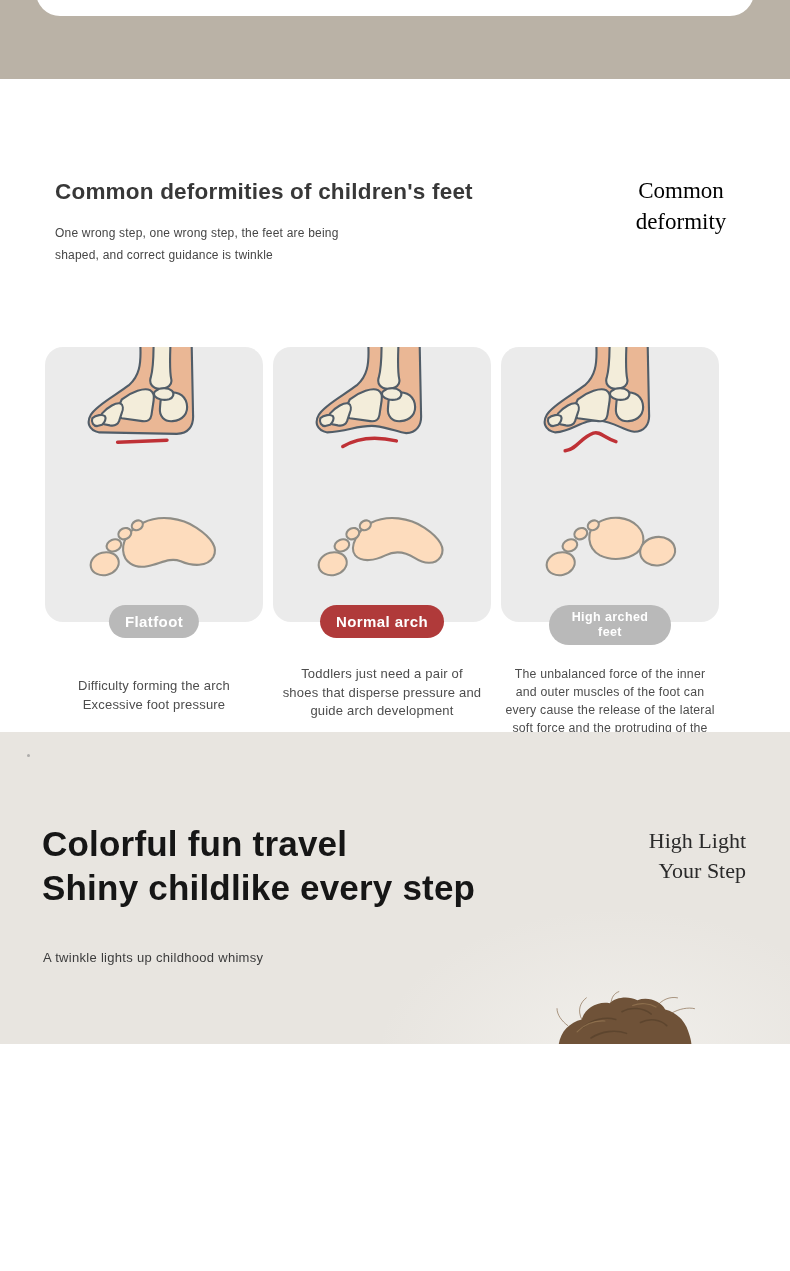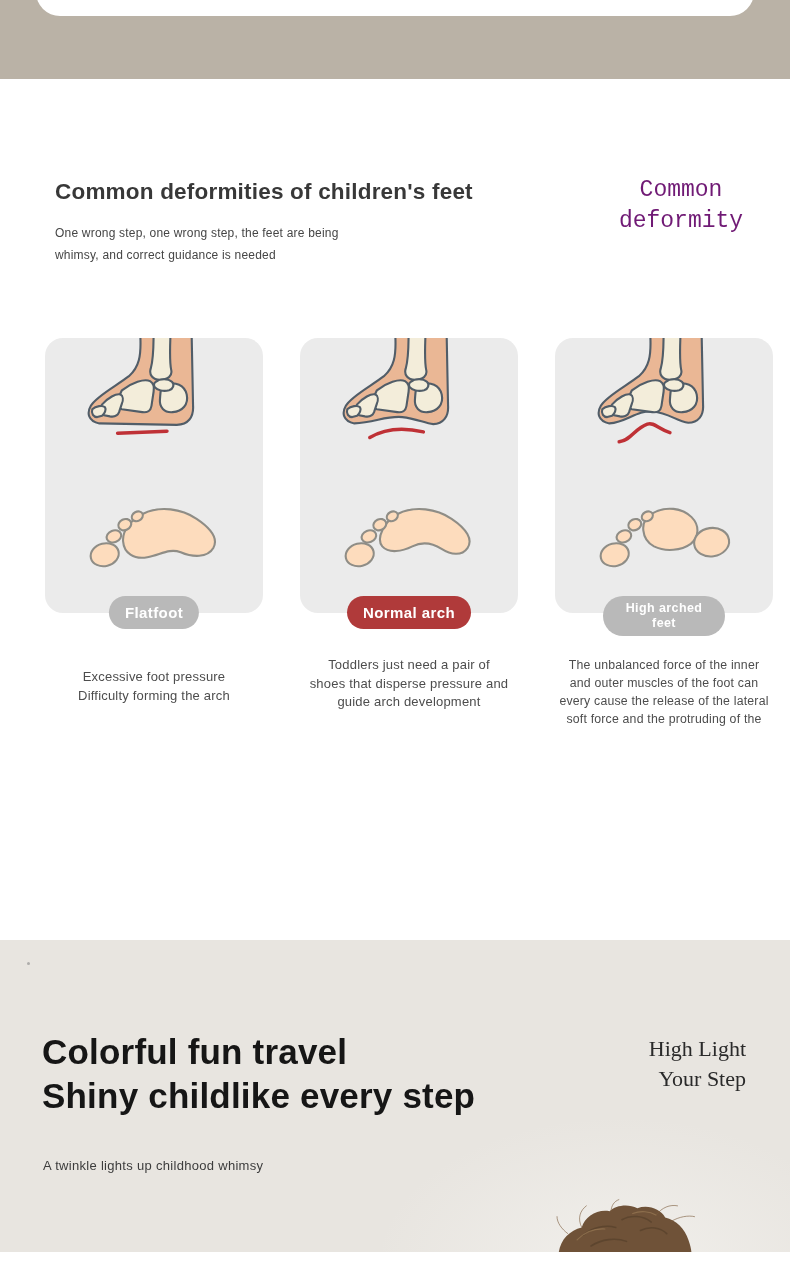--- a/index.html
+++ b/index.html
@@ -15,35 +15,35 @@
     width:790px;height:1271px;overflow:hidden;position:relative;
     font-family:"Liberation Sans","DejaVu Sans",sans-serif;background:#fff;
   }
   
   .top-banner{position:relative;height:79px;background:var(--banner-bg);}
   .top-card{
     position:absolute;left:36px;top:-12px;width:718px;height:28px;
     background:#fff;border-radius:0 0 24px 24px;
   }
   
-  .sec-deform{position:relative;height:861px;background:var(--section-bg);}
+  .sec-deform{position:relative;height:653px;background:var(--section-bg);}
   .h1{
     position:absolute;left:55px;top:100px;margin:0;
     font-size:22.5px;font-weight:700;color:var(--heading-dark);letter-spacing:.2px;
   }
   .sub{
     position:absolute;left:55px;top:143px;margin:0;
     font-size:12px;line-height:22px;color:#454545;letter-spacing:.2px;
   }
   .serif-label{
     position:absolute;top:96px;right:33px;width:152px;text-align:center;
-    font-family:Liberation Mono, monospace;
-    font-size:23px;line-height:31px;color:#701a75;
-  }
-  .cards{position:absolute;left:45px;top:259px;display:flex;gap:37px;}
+    font-family:Liberation Serif, serif;
+    font-size:23px;line-height:31px;color:#000000;
+  }
+  .cards{position:absolute;left:45px;top:268px;display:flex;gap:10px;}
   .card{position:relative;width:218px;height:470px;}
   .tile{
     position:relative;width:218px;height:275px;background:var(--tile-bg);
     border-radius:18px;overflow:hidden;
   }
   .foot{position:absolute;top:0;left:36px;width:148px;height:106px;overflow:visible;}
   .footprint{position:absolute;top:153px;left:38px;width:142px;height:84px;}
   .skin{fill:var(--skin);stroke:var(--outline);stroke-width:3;stroke-linejoin:round;}
   .bone{fill:var(--bone);stroke:var(--outline);stroke-width:3;stroke-linejoin:round;}
   .arch{fill:none;stroke:var(--arch-red);stroke-width:5;stroke-linecap:round;}
@@ -91,21 +91,21 @@
 <div>
 
   <header class="top-banner">
     <div class="top-card"></div>
   </header>
 
   <section class="sec-deform">
     <h1 class="h1">Common deformities of children's feet</h1>
     <p class="sub">
       <span>One wrong step, one wrong step, the feet are being</span><br>
-      <span>whimsy, and correct guidance is needed</span>
+      <span>shaped, and correct guidance is twinkle</span>
     </p>
     <div class="serif-label">
       <div>Common</div>
       <div>deformity</div>
     </div>
 
     <div class="cards">
 
       <div class="card card-flat">
         <div class="tile">
@@ -122,22 +122,22 @@
           <svg class="footprint" viewBox="0 0 170 100">
             <path class="print" d="M72,27 C92,17 118,21 136,33 C154,45 162,57 156,68 C149,80 131,79 117,73 C103,68 93,76 77,79 C61,82 49,74 48,60 C47,46 58,34 72,27 Z"></path>
             <ellipse class="print" cx="26" cy="76" rx="17" ry="13.5" transform="rotate(-14 26 76)"></ellipse>
             <ellipse class="print" cx="37" cy="54" rx="9" ry="7" transform="rotate(-22 37 54)"></ellipse>
             <ellipse class="print" cx="50" cy="40" rx="8" ry="6.5" transform="rotate(-26 50 40)"></ellipse>
             <ellipse class="print" cx="65" cy="30" rx="7" ry="5.5" transform="rotate(-28 65 30)"></ellipse>
           </svg>
         </div>
         <div class="badge">Flatfoot</div>
         <div class="caption">
+          <div>Difficulty forming the arch</div>
           <div>Excessive foot pressure</div>
-          <div>Difficulty forming the arch</div>
         </div>
       </div>
 
       <div class="card card-normal">
         <div class="tile">
           <svg class="foot" viewBox="0 0 210 150">
             <path class="skin" d="M84,-6 C86,26 82,42 68,54 C50,68 22,82 14,96 C8,106 10,118 26,121 C56,119 72,110 94,112 C114,114 126,121 138,122 C152,122 160,111 159,96 L157,-6 Z"></path>
             <path class="bone" d="M103,-6 C103,22 101,36 99,43 C96,52 102,59 112,59 C123,59 130,54 128,45 C126,36 126,18 127,-6 Z"></path>
             <path class="bone" d="M120,66 C134,61 147,67 150,80 C153,94 144,104 130,105 C118,106 111,98 112,87 C113,76 112,70 120,66 Z"></path>
             <path class="bone" d="M106,62 C112,57 124,57 129,62 C133,66 131,72 125,74 C117,76 108,74 105,70 C103,67 103,64 106,62 Z"></path>

